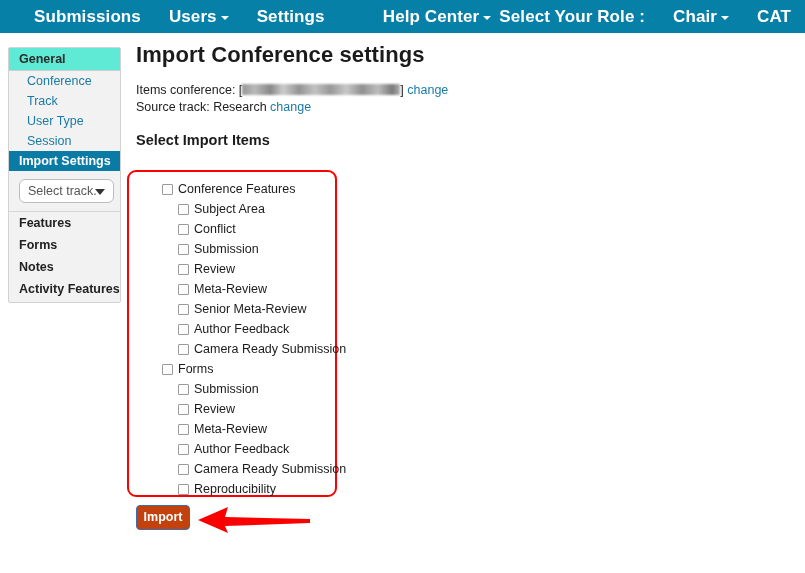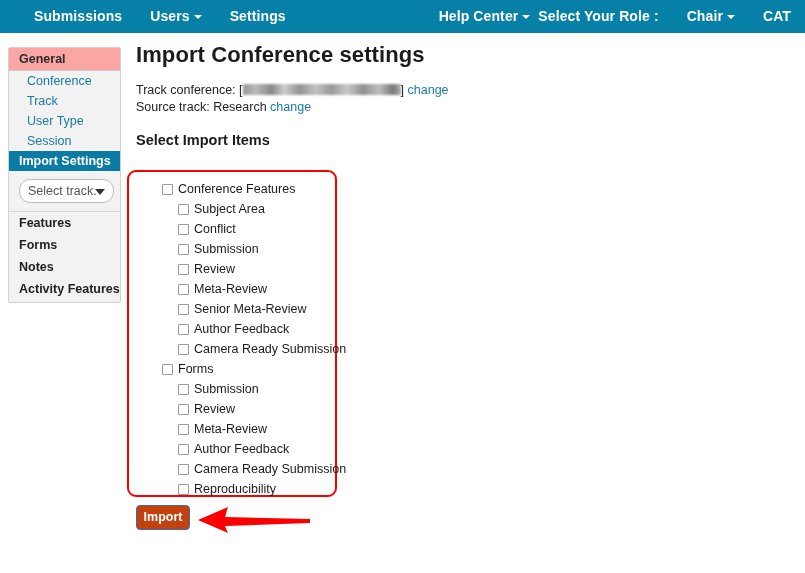--- a/index.html
+++ b/index.html
@@ -17,21 +17,21 @@
     position: absolute; top: 0; left: 0;
     width: 805px; height: 33px;
     background: #0780a8;
     display: flex; align-items: center;
     white-space: nowrap;
   }
   .nav-left { display:flex; align-items:center; padding-left: 20px; }
   .nav-right { display:flex; align-items:center; margin-left: auto; padding-right: 0px; }
   .nav-item {
     color: #ffffff;
-    font-size: 14px;
+    font-size: 17px;
     font-weight: bold;
     padding: 0 14px;
     line-height: 33px;
     letter-spacing: .1px;
     cursor: pointer;
   }
   .nav-item.plain { cursor: default; }
   .caret-dn {
     display: inline-block;
     width: 0; height: 0;
@@ -48,21 +48,21 @@
   .sidebar {
     position: absolute;
     left: 8px; top: 47px;
     width: 113px;
     background: #f2f2f2;
     border: 1px solid #d2d2d2;
     border-radius: 2px;
     padding-bottom: 2px;
   }
   .side-head {
-    background: #fca5a5;
+    background: #5eead4;
     color: #2b2b2b;
     font-size: 12.5px;
     font-weight: bold;
     padding: 4px 0 4px 10px;
     border-bottom: 1px solid #cfcfcf;
   }
   .side-link {
     color: #1a7ba4;
     font-size: 12.5px;
     padding: 3px 0 3px 18px;
@@ -73,21 +73,21 @@
     color: #ffffff;
     font-weight: bold;
     padding-left: 10px;
   }
   .side-select-wrap { padding: 8px 9px 8px 10px; background:#f2f2f2; }
   .side-select {
     position: relative;
     width: 95px; height: 24px;
     background: #ffffff;
     border: 1px solid #bdbdbd;
-    border-radius: 11px;
+    border-radius: 6px;
     font-size: 12.5px;
     color: #555;
     line-height: 22px;
     padding-left: 8px;
     cursor: pointer;
   }
   .side-select .chev {
     position: absolute; right: 8px; top: 9px;
     width: 0; height: 0;
     border-left: 5px solid transparent;
@@ -262,21 +262,21 @@
     </div>
     <div class="side-sec">
       <span>Activity Features</span>
     </div>
   </div>
 
   <div class="main">
     <h1 class="page-title">Import Conference settings</h1>
 
     <div class="meta-line">
-      <span>Track conference:</span>
+      <span>Items conference:</span>
       <span>[</span><span class="redacted"></span><span>]</span>
       <span class="link">change</span>
     </div>
 
     <div class="meta-line">
       <span>Source track:</span>
       <span class="val">Research</span>
       <span class="link">change</span>
     </div>
 

